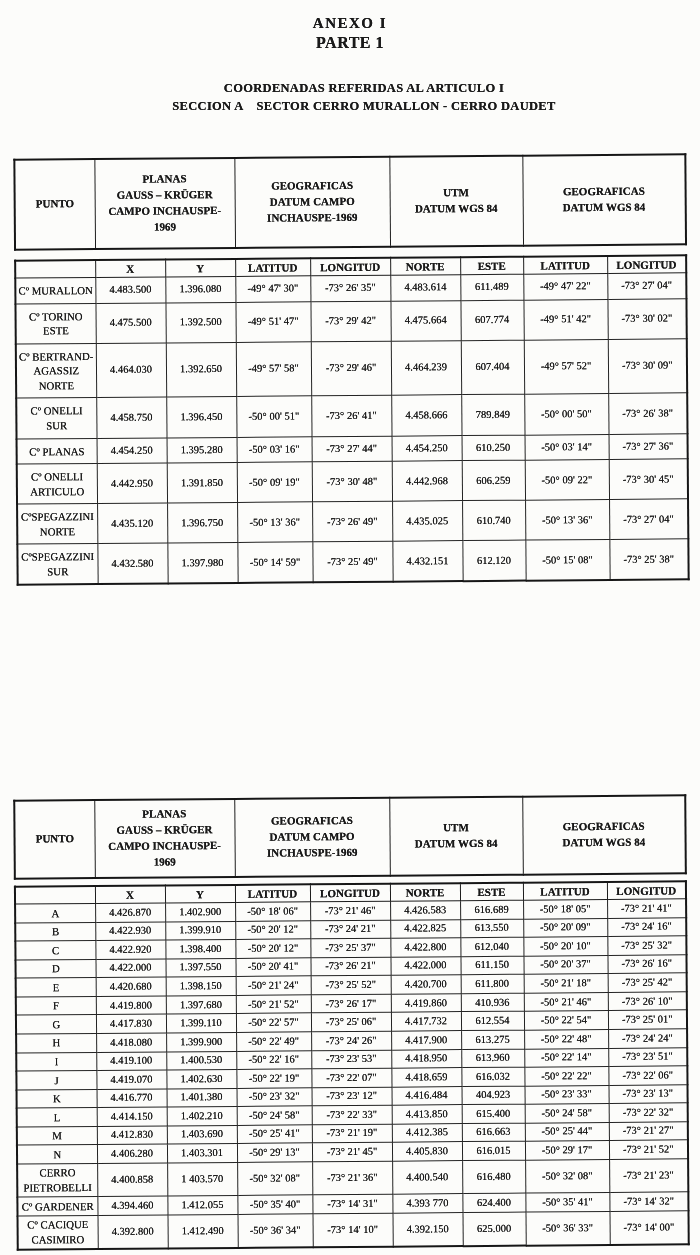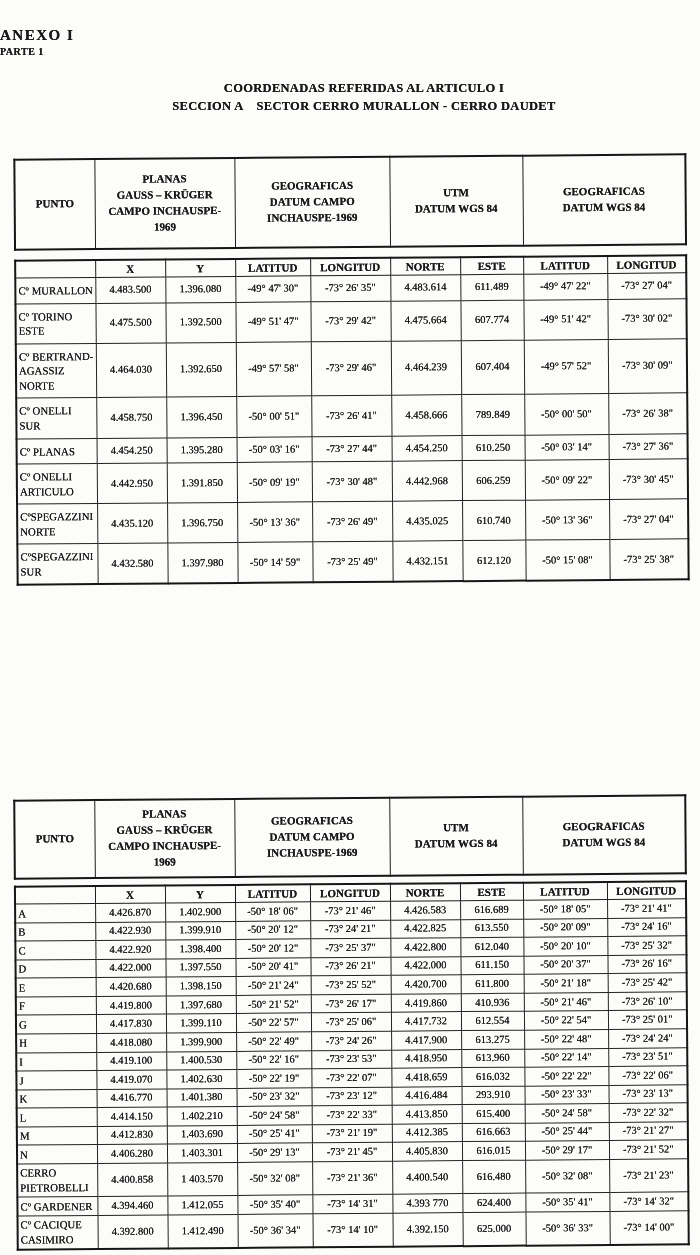--- a/index.html
+++ b/index.html
@@ -2,23 +2,23 @@
 <html><head>
 <meta charset="utf-8">
 <style>
   html,body{margin:0;padding:0;background:#e9e9e7;}
   .page{
     position:relative; width:700px; height:1255px; margin:0 auto;
     background:#fcfcfa; color:#1a1a1a; overflow:hidden;
     font-family:"Liberation Serif","DejaVu Serif",serif;
     text-shadow:0 0 .45px currentColor;
   }
-  .title-block{position:absolute; top:27px; left:0; width:700px; text-align:left;}
+  .title-block{position:absolute; top:15px; left:0; width:700px; text-align:center;}
   .annex-title{font-size:15px; font-weight:bold; letter-spacing:1.5px;}
-  .part-title{font-size:10px; font-weight:bold; margin-top:2px; letter-spacing:.5px;}
+  .part-title{font-size:16px; font-weight:bold; margin-top:2px; letter-spacing:.5px;}
   .subtitle-block{position:absolute; top:81px; left:0; width:700px; text-align:center; transform:translateX(14px);}
   .subtitle-1{font-size:12.5px; font-weight:bold; letter-spacing:.3px;}
   .subtitle-2{font-size:12.5px; font-weight:bold; margin-top:3px; white-space:pre; letter-spacing:.3px;}
 
   .tblock{position:absolute; left:15px; width:671px;}
   #table-section-1{top:156px; transform:rotate(-0.45deg);}
   #table-section-2{top:797px; transform:rotate(-0.45deg);}
 
   table{border-collapse:collapse; table-layout:fixed; width:671px; background:#fcfcfa;}
   .htable{border:2.4px solid #161616;}
@@ -35,21 +35,21 @@
   .btable th{
     border:1.4px solid #1d1d1d; font-size:11px; font-weight:bold;
     padding:2px 1px; text-align:center; vertical-align:middle;
   }
   .btable td{
     border:1.3px solid #242424; font-size:10.5px; text-align:center;
     vertical-align:middle; line-height:1.35;
   }
   #table-section-1 .btable td{padding:5px 2px;}
   #table-section-2 .btable td{padding:1.5px 2px;}
-  .btable td.name{text-align:left; padding-left:5px; white-space:pre-line; font-size:10.8px;}
+  .btable td.name{text-align:center; padding-left:5px; white-space:pre-line; font-size:10.8px;}
 </style>
 </head>
 <body>
 
 <div class="page">
 
   <div class="title-block">
     <div class="annex-title">ANEXO I</div>
     <div class="part-title">PARTE 1</div>
   </div>
@@ -372,21 +372,21 @@
             <td class="num">-50° 22' 22"</td>
             <td class="num">-73° 22' 06"</td>
           </tr>
           <tr>
             <td class="name">K</td>
             <td class="num">4.416.770</td>
             <td class="num">1.401.380</td>
             <td class="num">-50° 23' 32"</td>
             <td class="num">-73° 23' 12"</td>
             <td class="num">4.416.484</td>
-            <td class="num">293.910</td>
+            <td class="num">404.923</td>
             <td class="num">-50° 23' 33"</td>
             <td class="num">-73° 23' 13"</td>
           </tr>
           <tr>
             <td class="name">L</td>
             <td class="num">4.414.150</td>
             <td class="num">1.402.210</td>
             <td class="num">-50° 24' 58"</td>
             <td class="num">-73° 22' 33"</td>
             <td class="num">4.413.850</td>

